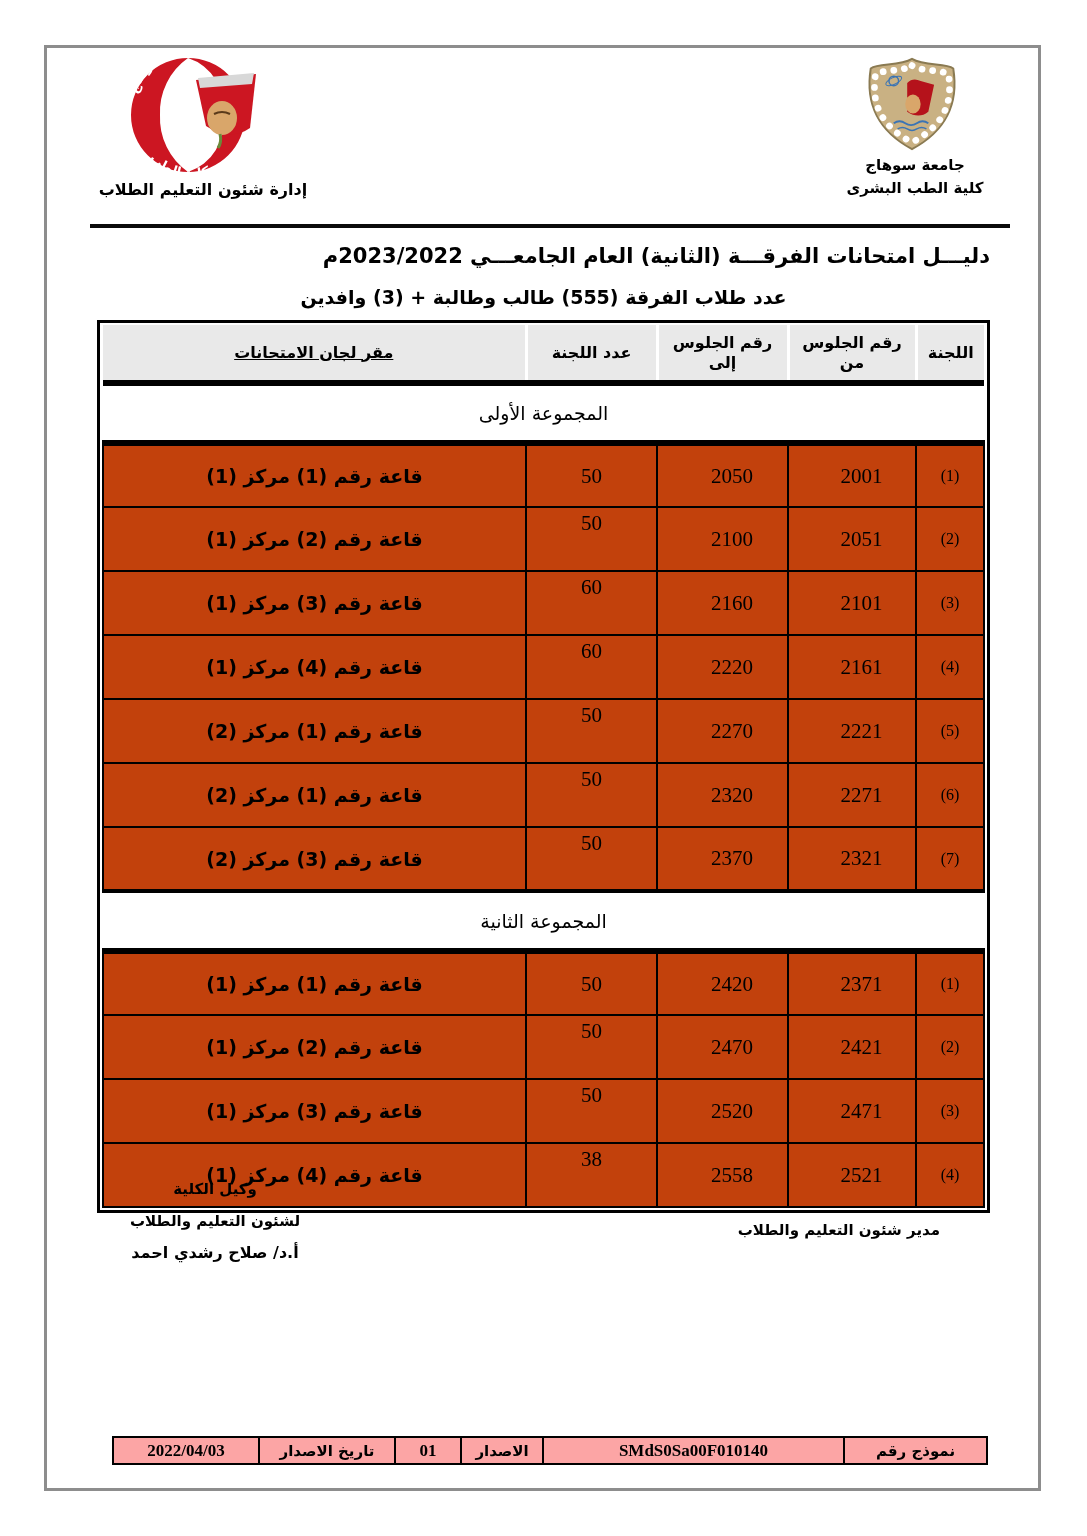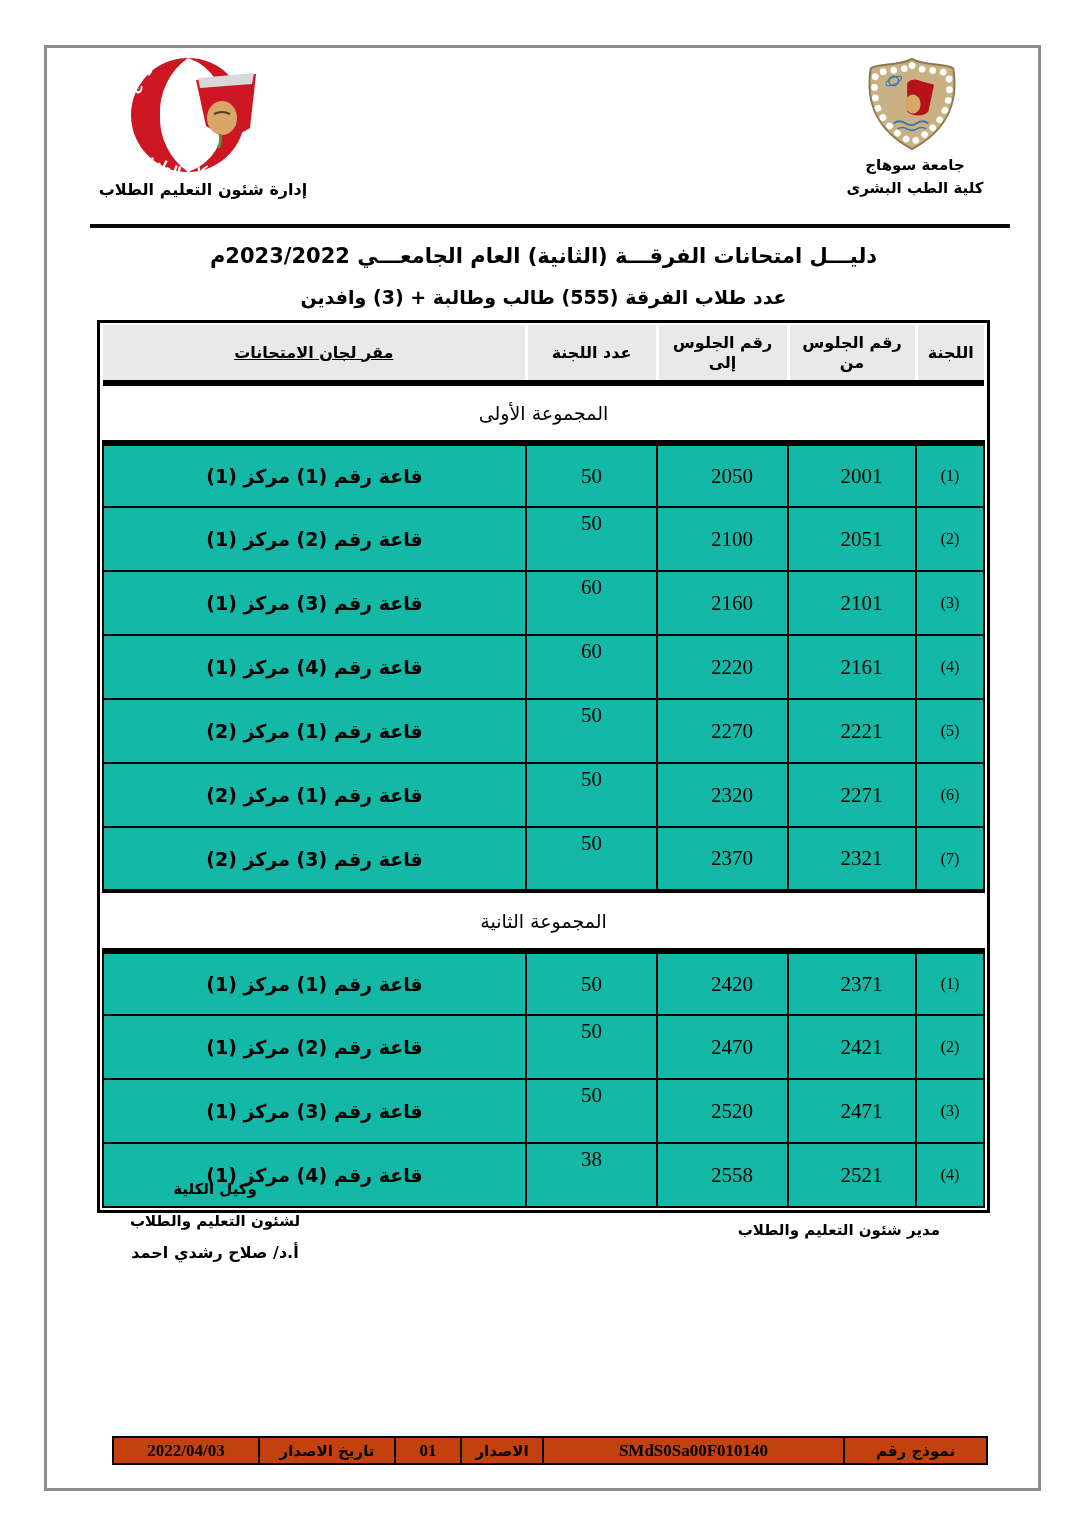--- a/index.html
+++ b/index.html
@@ -11,21 +11,21 @@
 
   
   .left-logo  { position:absolute; left:118px; top:54px; width:170px; height:122px; }
   .dept-label { position:absolute; left:92px; top:180px; width:222px; text-align:center;
                 font-size:16px; font-weight:bold; direction:rtl; }
   .right-emblem { position:absolute; left:858px; top:56px; width:108px; height:96px; }
   .right-org  { position:absolute; left:842px; top:154px; width:146px; text-align:center;
                 font-size:15px; font-weight:bold; direction:rtl; line-height:1.55; }
   .divider    { position:absolute; left:90px; top:224px; width:920px; height:4px; background:#0a0a0a; }
 
-  .title    { position:absolute; left:97px; top:244px; width:893px; text-align:center;
+  .title    { position:absolute; left:97px; top:244px; width:893px; text-align:right;
               font-size:21px; font-weight:bold; direction:rtl; }
   .subtitle { position:absolute; left:97px; top:286px; width:893px; text-align:center;
               font-size:19px; font-weight:bold; direction:rtl; }
 
   
   .table-wrap { position:absolute; left:97px; top:320px; width:893px;
                 border:3px solid #000; padding:2px; background:#fff; }
   table.main { width:100%; border-collapse:collapse; direction:rtl; table-layout:fixed; }
   table.main th, table.main td { border:2px solid #000; text-align:center; }
   table.main th {
@@ -34,40 +34,40 @@
       border-top:none; border-bottom:6px solid #000;
       height:58px; white-space:pre-line; line-height:1.25;
   }
   table.main th:first-child { border-right:none; }
   table.main th:last-child  { border-left:none;text-decoration:underline; }
 
   tr.group-title td { border:none; border-bottom:6px solid #000; height:60px;
                       font-size:19px; font-weight:normal; background:#fff; }
   tbody.grp + tbody.grp tr.group-title td { border-top:4px solid #000; }
 
-  tr.data-row td { height:64px; background:#14b8a6; }
+  tr.data-row td { height:64px; background:#c2410c; }
   td.c-committee { font-family:"Liberation Serif","DejaVu Serif",serif; font-size:16px; }
   td.c-num  { font-family:"Liberation Serif","DejaVu Serif",serif; font-size:21px; vertical-align:middle;padding-left:19px; }
   td.c-count{ font-family:"Liberation Serif","DejaVu Serif",serif; font-size:21px; vertical-align:top; padding-top:3px; }
   tr.first-data td.c-count { vertical-align:middle; padding-top:0; }
   td.c-venue{ font-size:19px; font-weight:bold; }
 
   
   .sig-right { position:absolute; left:700px; top:1221px; width:240px; text-align:right;
                font-size:15px; font-weight:bold; direction:rtl; }
   .sig-left  { position:absolute; left:108px; top:1180px; width:214px; text-align:center;
                font-size:15px; font-weight:bold; direction:rtl; }
   .sig-left .l2 { margin-top:14px; }
   .sig-left .l3 { margin-top:13px; font-size:16px; }
 
   
   table.footer { position:absolute; left:112px; top:1436px; width:876px;
                  border-collapse:collapse; direction:rtl; table-layout:fixed; }
   table.footer td { border:2px solid #000; height:27px; text-align:center;
-                    font-size:15px; font-weight:bold; background:#c2410c; }
+                    font-size:15px; font-weight:bold; background:#fca5a5; }
   table.footer td.val { font-family:"Liberation Serif","DejaVu Serif",serif; font-size:17px; }
 </style>
 </head>
 <body>
 
 <div class="page-frame"></div>
 
 <svg class="left-logo" viewBox="0 0 170 122" aria-hidden="true">
   <defs>
     <path id="arcTop" d="M 18,52 A 56,56 0 0 1 122,24" fill="none"></path>

